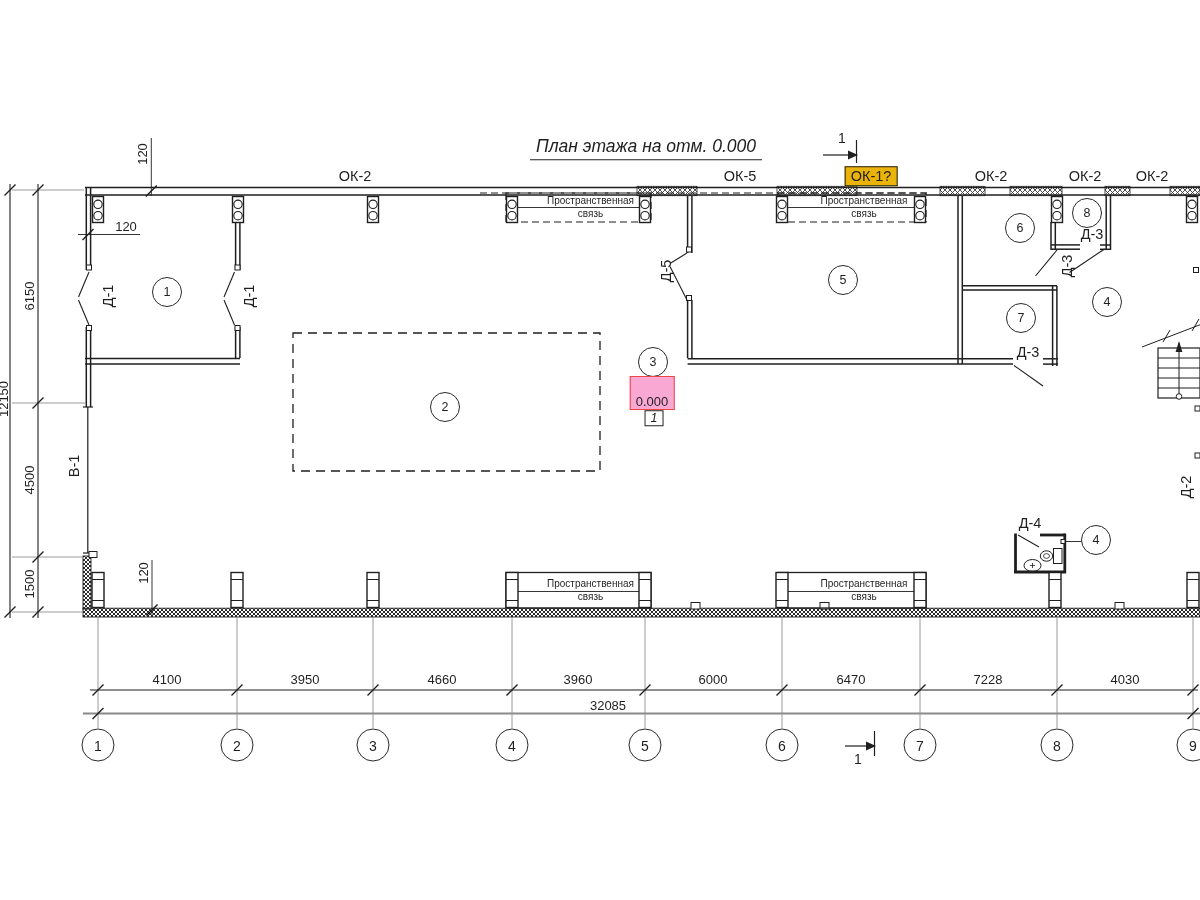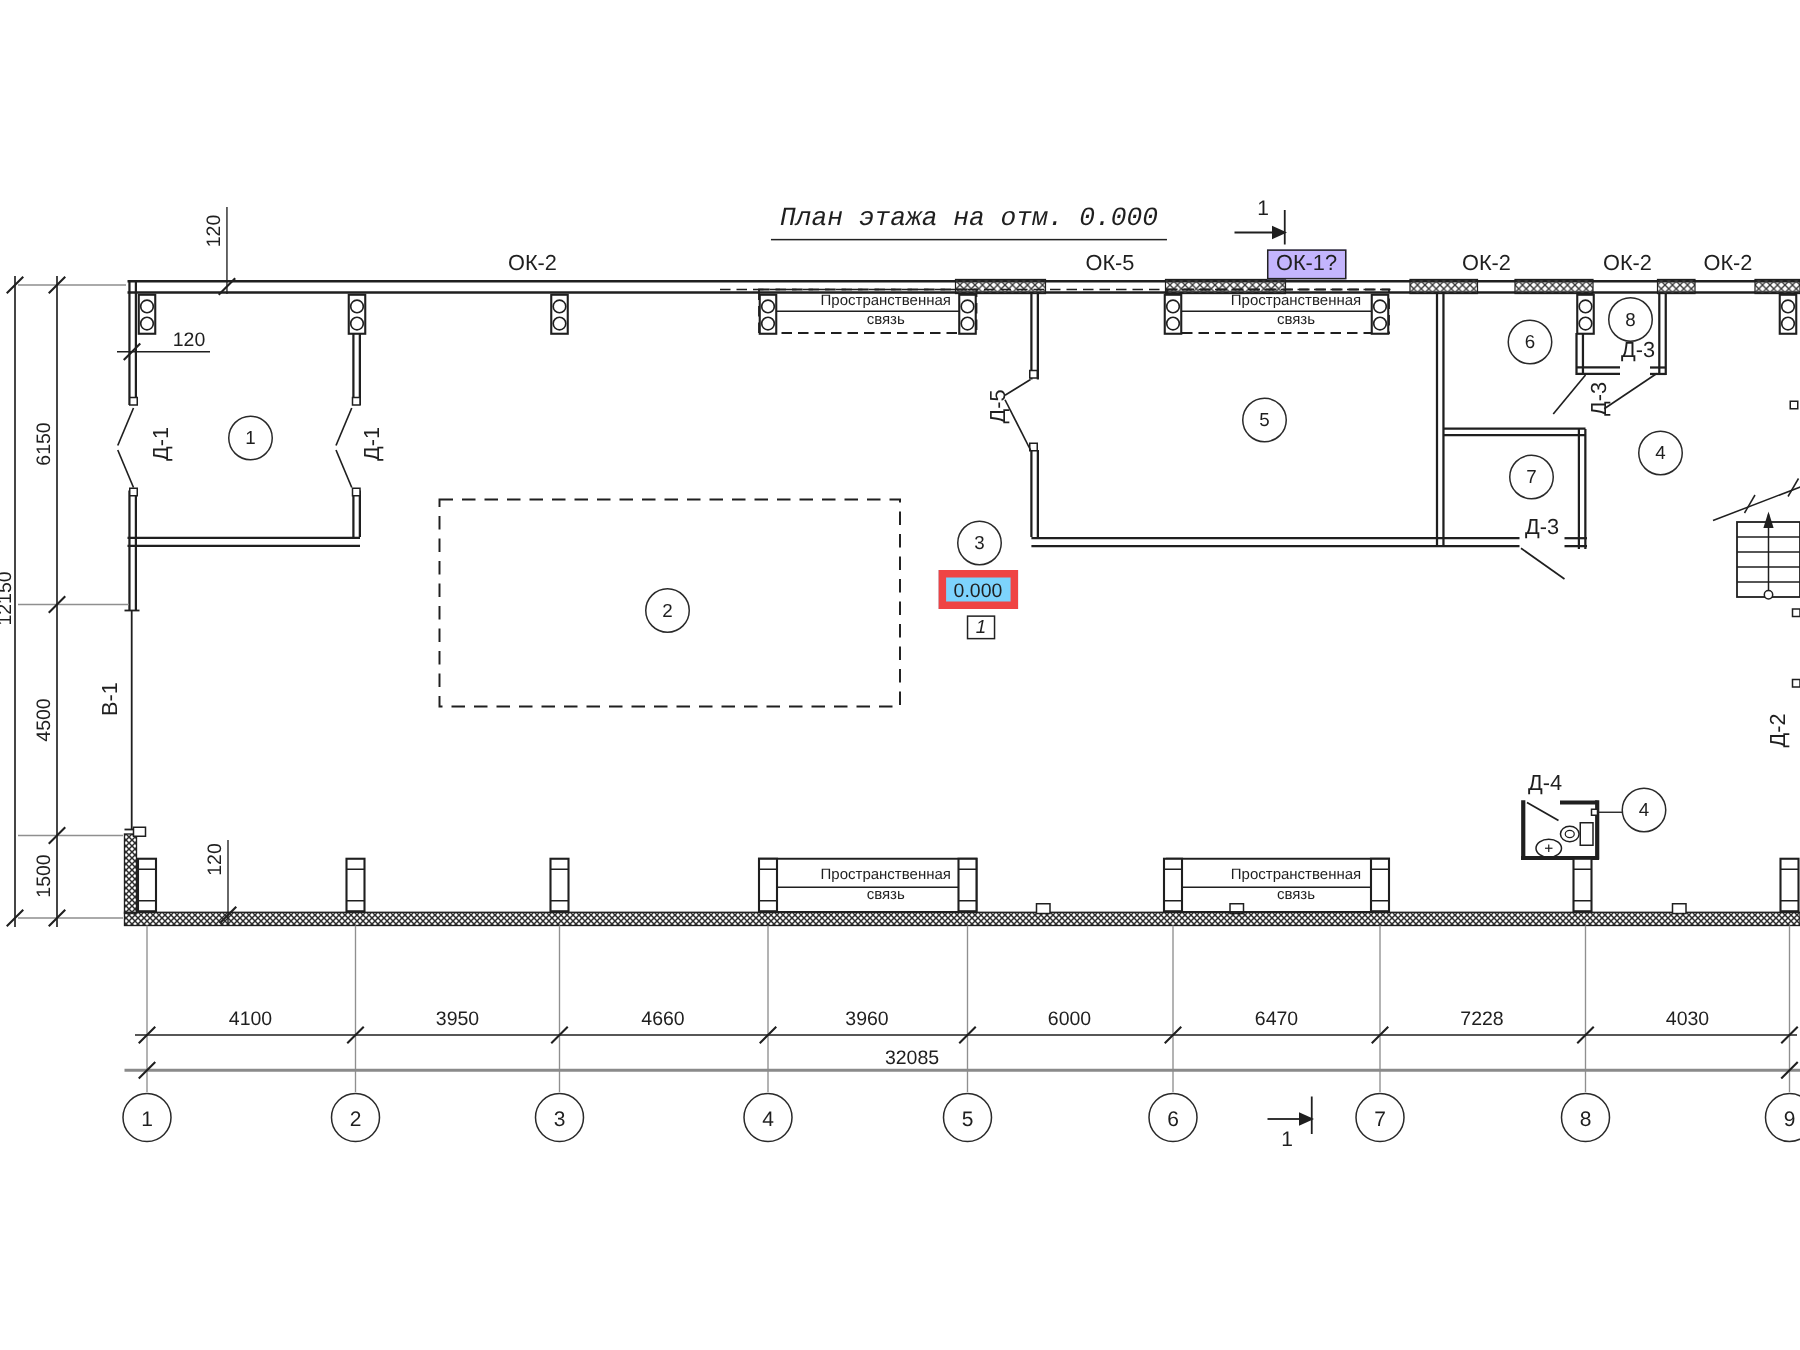--- a/index.html
+++ b/index.html
@@ -2,31 +2,31 @@
 <html><head>
 <meta charset="utf-8">
 <style>
   html,body{margin:0;padding:0;background:#fff;}
   #canvas{position:relative;width:1200px;height:900px;background:#fff;overflow:hidden;
           font-family:"Liberation Sans",sans-serif;color:#1f1f1f;}
   #linework{position:absolute;left:0;top:0;}
   .lbl{position:absolute;transform:translate(-50%,-50%);font-size:14.5px;white-space:nowrap;line-height:1;}
   .rot{transform:translate(-50%,-50%) rotate(-90deg);}
   .dim{font-size:13px;}
-  .boxed{border:1.3px solid #222;padding:2px 5px 1px;background:#c4b5fd;}
-  .title{font-style:italic;font-size:17.5px;border-bottom:1.6px solid #222;padding:0 6px 3px;font-family:Liberation Mono, monospace;}
+  .boxed{border:1.3px solid #222;padding:2px 5px 1px;background:#eab308;}
+  .title{font-style:italic;font-size:17.5px;border-bottom:1.6px solid #222;padding:0 6px 3px;}
   .circ{position:absolute;width:28px;height:28px;border:1.1px solid #2a2a2a;border-radius:50%;
         background:#fff;display:flex;align-items:center;justify-content:center;font-size:12.5px;
         transform:translate(-50%,-50%);}
   .bubble{position:absolute;width:31px;height:31px;border:1.2px solid #2a2a2a;border-radius:50%;
         background:#fff;display:flex;align-items:center;justify-content:center;font-size:14px;
         transform:translate(-50%,-50%);}
   .tie{position:absolute;display:flex;flex-direction:column;align-items:center;
        justify-content:space-around;font-size:10px;line-height:1;margin-left:12px;}
-  .elev{border:5px solid #ef4444;padding:2px 5px 1px;font-size:13px;background:#7dd3fc;}
+  .elev{border:1px solid #ef4444;padding:18px 5px 1px;font-size:13px;background:#f9a8d4;}
   .flag{border:1.2px solid #222;padding:1px 5px 0;font-size:12.5px;font-style:italic;background:#fff;}
 </style>
 </head>
 <body>
 
 <div id="canvas">
 
 <svg id="linework" width="1200" height="900" viewBox="0 0 1200 900">
   <defs>
     <pattern id="hx" width="5" height="5" patternUnits="userSpaceOnUse">

